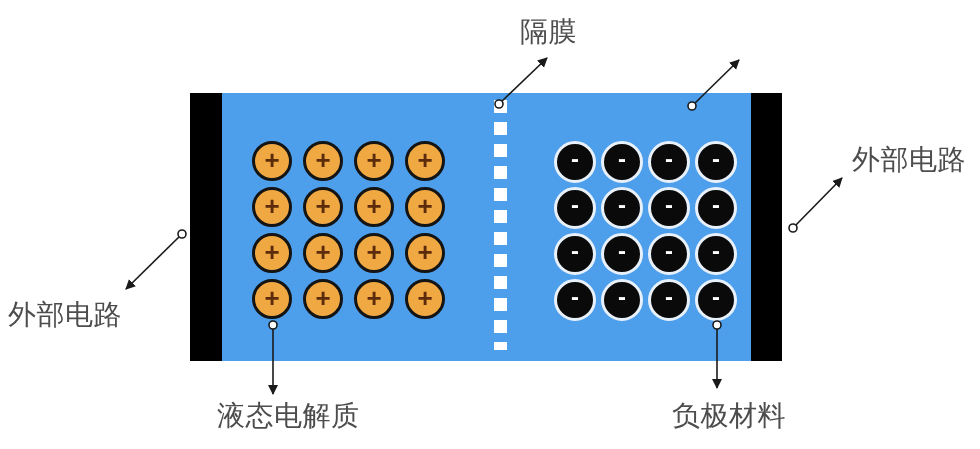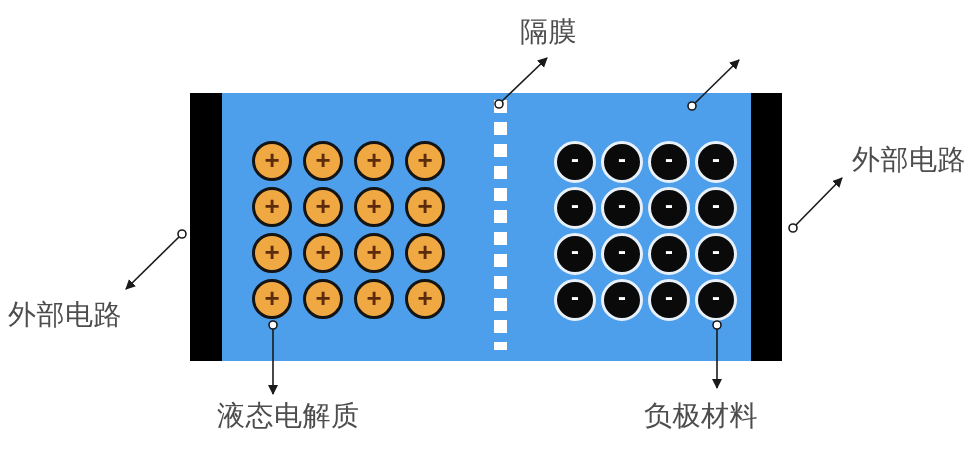--- a/index.html
+++ b/index.html
@@ -28,21 +28,21 @@
     line-height:1.1;
     color:var(--label-text);
     letter-spacing:0.5px;
     white-space:nowrap;
   }
   .lbl-separator{left:520px;top:17px;}
   .lbl-electrolyte{left:604px;top:17px;}
   .lbl-ext-right{left:852px;top:145px;}
   .lbl-ext-left{left:8px;top:300px;}
   .lbl-positive{left:217px;top:401px;}
-  .lbl-negative{left:644px;top:401px;}
+  .lbl-negative{left:672px;top:401px;}
 
   .battery{
     position:absolute;
     left:190px;top:93px;
     width:592px;height:268px;
     display:flex;
   }
   .electrode{
     background:var(--electrode-black);
     height:100%;

